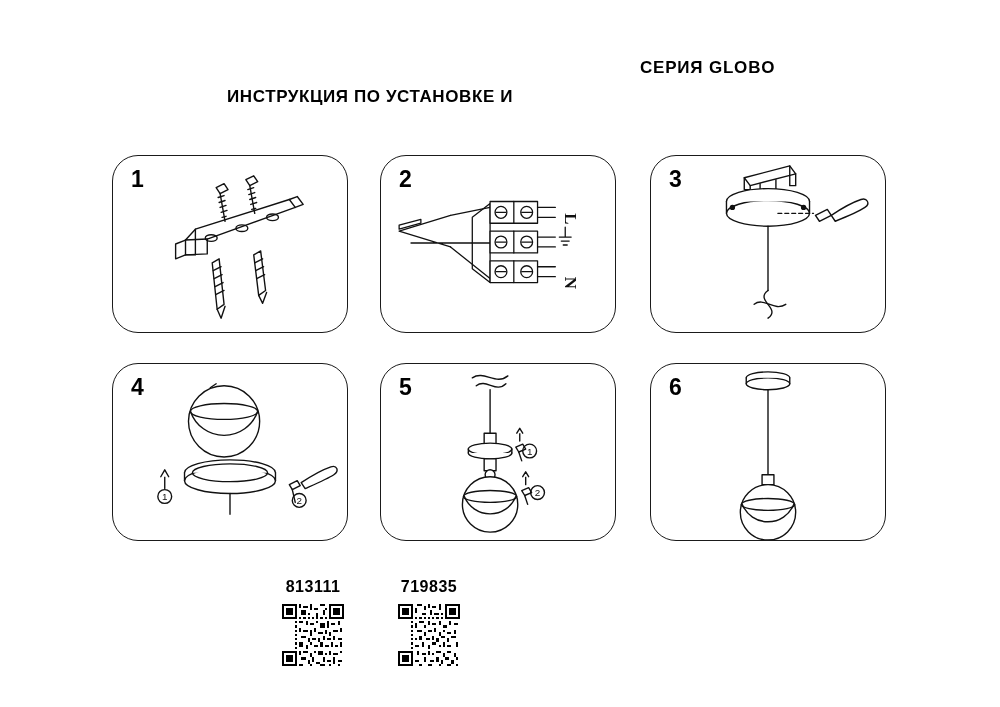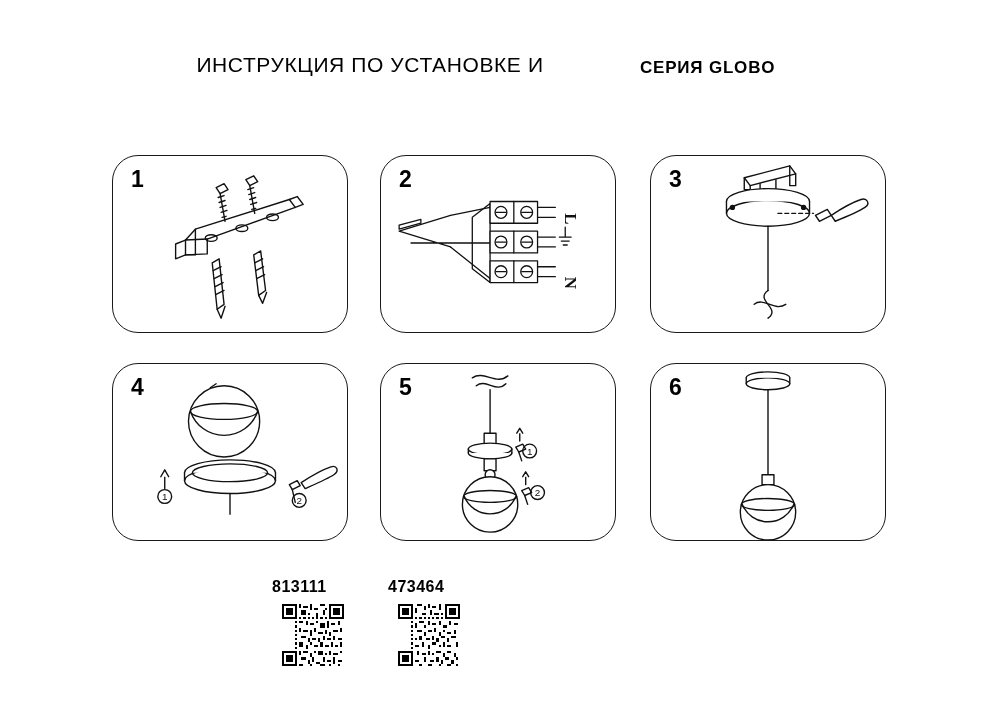--- a/index.html
+++ b/index.html
@@ -25,26 +25,27 @@
 
   
   .title-block {
     position: absolute;
     left: 180px;
     top: 50px;
     width: 380px;
     text-align: center;
   }
   .title-line {
-    font-size: 21px;
-    font-weight: normal;
+    font-size: 17px;
+    font-weight: bold;
     letter-spacing: 0.6px;
     line-height: 30px;
     text-transform: uppercase;
     white-space: nowrap;
+    margin-top: 32px;
   }
   .series-block {
     position: absolute;
     left: 640px;
     top: 54px;
     width: 320px;
     text-align: left;
   }
   .series-line {
     font-size: 17px;
@@ -79,20 +80,21 @@
     pointer-events: none;
   }
 
   
   .qr-group {
     position: absolute;
   }
   .qr-label {
     font-size: 16px;
     font-weight: bold;
+    text-align: center;
     letter-spacing: 0.5px;
     margin-bottom: 8px;
   }
   .qr-img {
     width: 62px;
     height: 62px;
     margin: 0 auto;
     display: block;
     image-rendering: pixelated;
   }
@@ -419,21 +421,21 @@
         <rect x="8" y="28" width="2" height="1"></rect>
           <rect x="13" y="28" width="1" height="1"></rect>
         <rect x="18" y="28" width="2" height="1"></rect>
           <rect x="22" y="28" width="1" height="1"></rect>
         <rect x="26" y="28" width="1" height="1"></rect>
       </g>
     </svg>
   </div>
 
   <div class="qr-group" style="left:388px; top:578px; width:82px;">
-    <div class="qr-label">473464</div>
+    <div class="qr-label">719835</div>
     <svg class="qr-img" viewBox="0 0 29 29" shape-rendering="crispEdges">
       <rect width="29" height="29" fill="#fff"></rect>
       <g fill="#000">
 
         <rect x="0" y="0" width="7" height="1"></rect>
           <rect x="0" y="6" width="7" height="1"></rect>
         <rect x="0" y="0" width="1" height="7"></rect>
           <rect x="6" y="0" width="1" height="7"></rect>
         <rect x="2" y="2" width="3" height="3"></rect>
 

